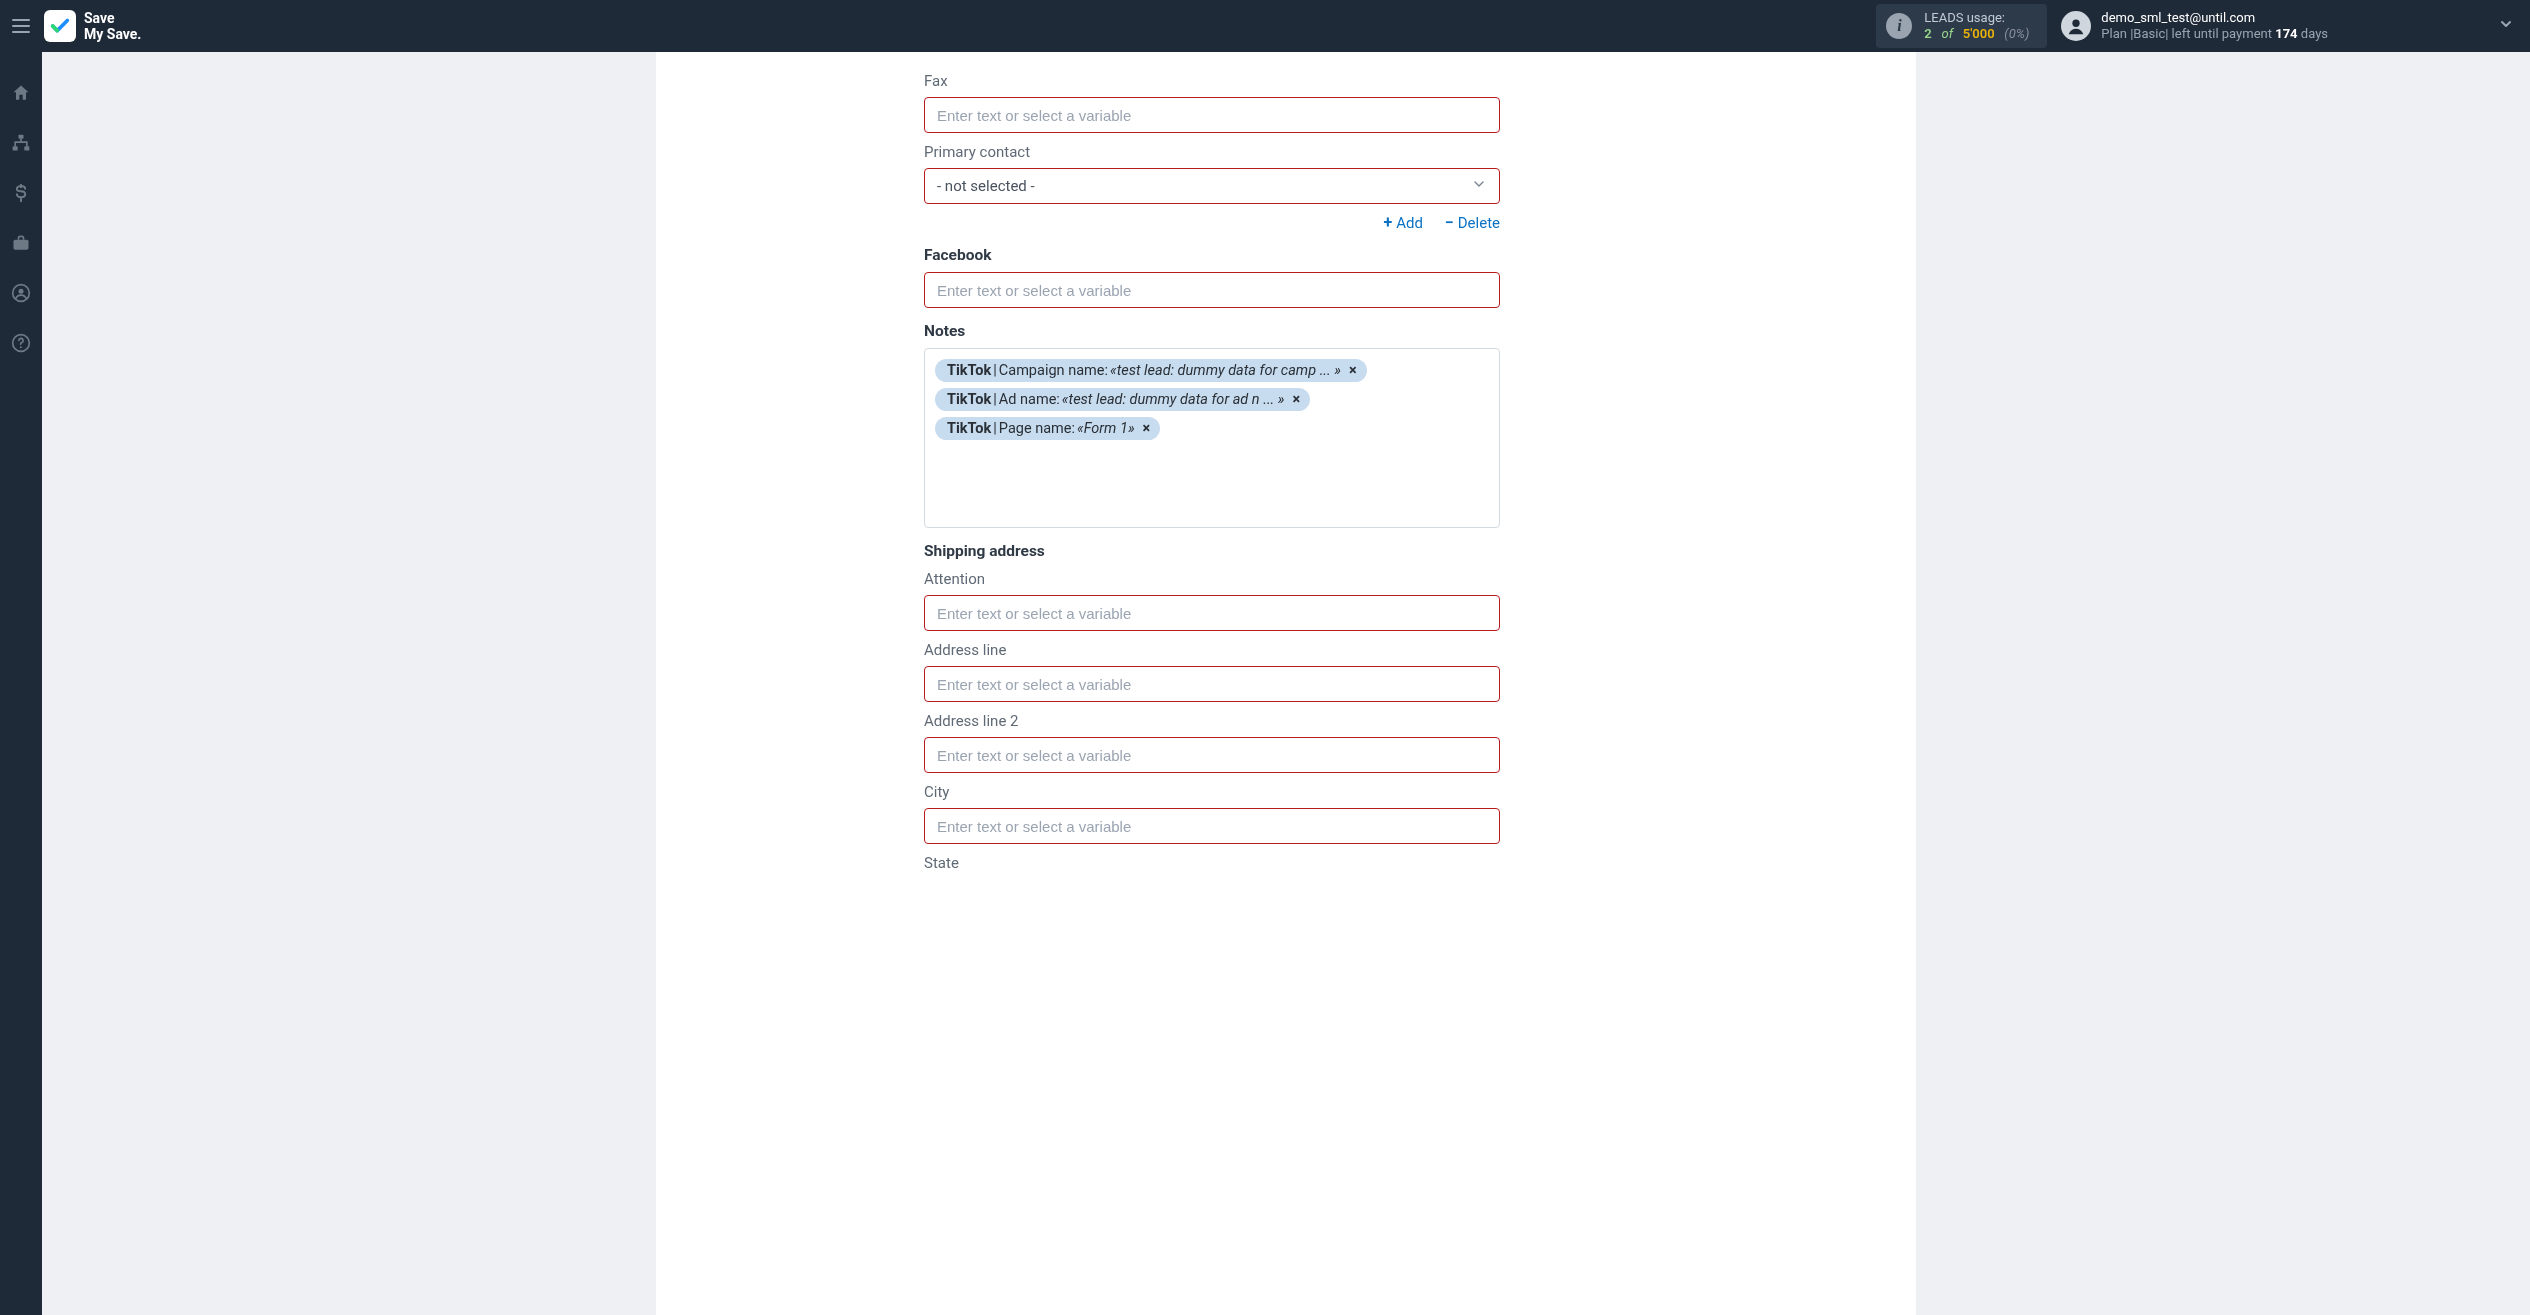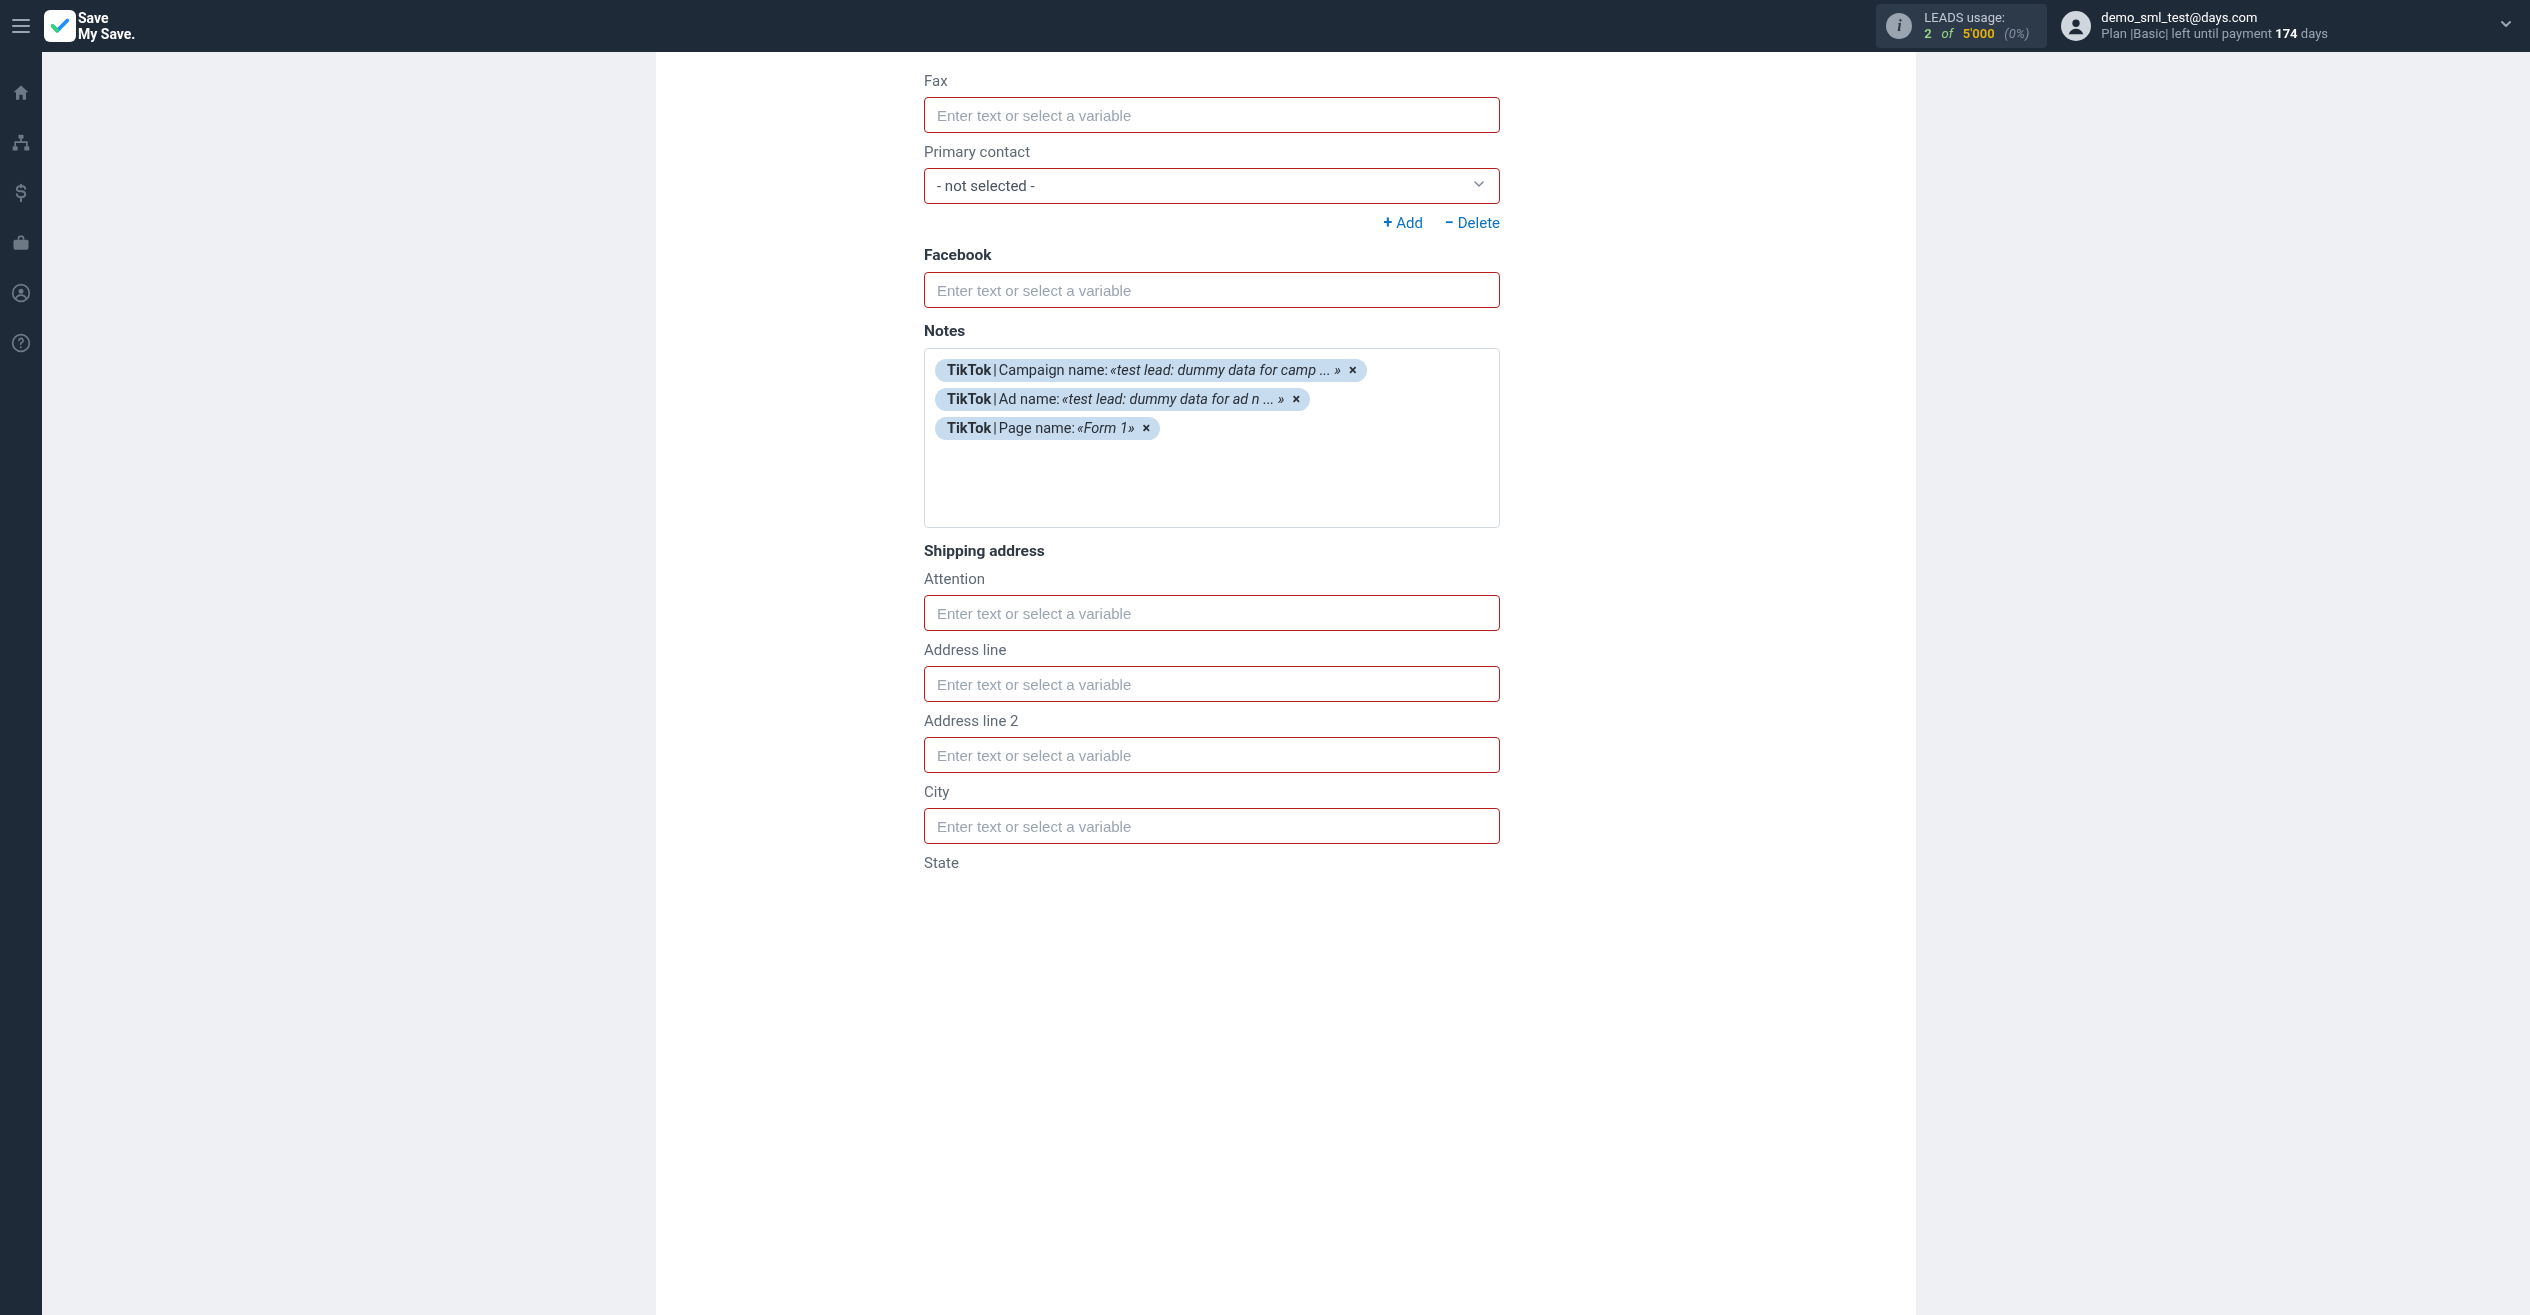--- a/index.html
+++ b/index.html
@@ -27,21 +27,21 @@
     align-items: center;
     justify-content: center;
     cursor: pointer;
   }
   .hamburger-icon { width: 18px; height: 14px; display: flex; flex-direction: column; justify-content: space-between; }
   .hamburger-icon span { display: block; height: 2px; background: #9aa4b1; border-radius: 1px; }
 
   .brand {
     display: flex;
     align-items: center;
-    gap: 2px;
+    gap: 8px;
     margin-left: 2px;
   }
   .brand-logo {
     width: 32px; height: 32px;
     background: #fff;
     border-radius: 6px;
     display: flex; align-items: center; justify-content: center;
   }
   .brand-text { font-size: 14px; line-height: 1.15; font-weight: 700; }
 
@@ -261,21 +261,21 @@
 
   <div class="account">
     <div class="avatar">
       <svg width="22" height="22" viewBox="0 0 24 24">
         <circle cx="12" cy="12" r="11" fill="#cfd6de"></circle>
         <circle cx="12" cy="9" r="4" fill="#1f2a38"></circle>
         <path d="M4 21c1.5-4 5-6 8-6s6.5 2 8 6" fill="#1f2a38"></path>
       </svg>
     </div>
     <div class="account-text">
-      <div class="account-email">demo_sml_test@days.com</div>
+      <div class="account-email">demo_sml_test@until.com</div>
       <div class="account-plan">
         <span>Plan |Basic| left until payment </span><span class="days">174</span><span> days</span>
       </div>
     </div>
     <div class="account-caret">
       <svg class="i16" viewBox="0 0 24 24">
           <path d="M6 9l6 6 6-6" fill="none" stroke="currentColor" stroke-width="3" stroke-linecap="round" stroke-linejoin="round"></path>
         </svg>
     </div>
   </div>

